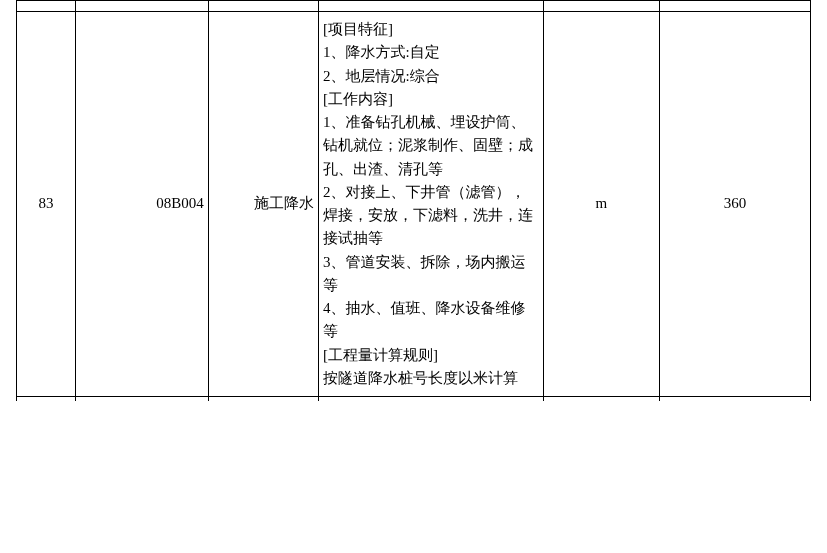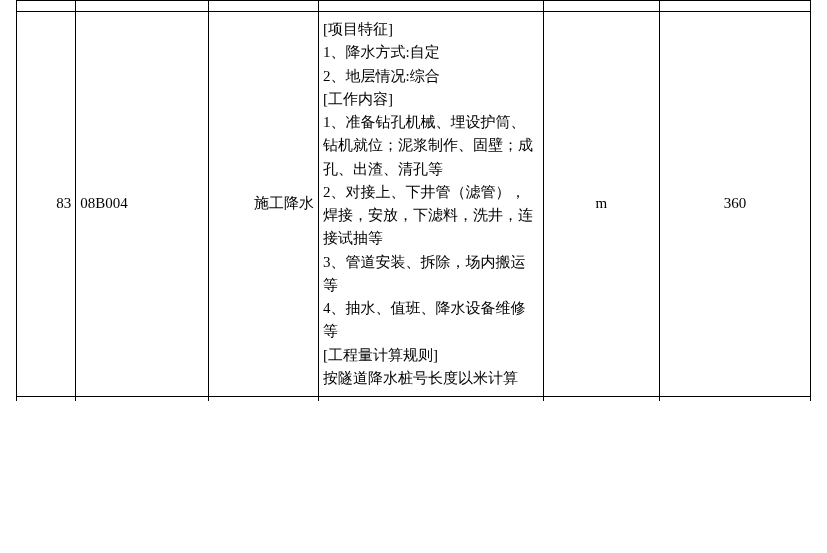--- a/index.html
+++ b/index.html
@@ -22,22 +22,22 @@
     margin-left: 16px;
     table-layout: fixed;
   }
   td {
     border: 1px solid #000;
     vertical-align: middle;
     padding: 6px 4px;
     word-break: break-all;
     line-height: 1.55;
   }
-  .c-num { width: 58px; text-align: right; }
-  .c-code { width: 130px; text-align: left; }
+  .c-num { width: 58px; text-align: center; }
+  .c-code { width: 130px; text-align: right; }
   .c-name { width: 108px; text-align: right; padding-left:6px;}
   .c-desc { width: 220px; text-align: left; }
   .c-unit { width: 114px; text-align: center; }
   .c-qty  { width: 148px; text-align: center; }
   
   tr.stub td { height: 10px; padding:0; }
   tr.bottom-stub td { height: 4px; padding:0; border-bottom: none;}
 </style>
 </head>
 <body>

